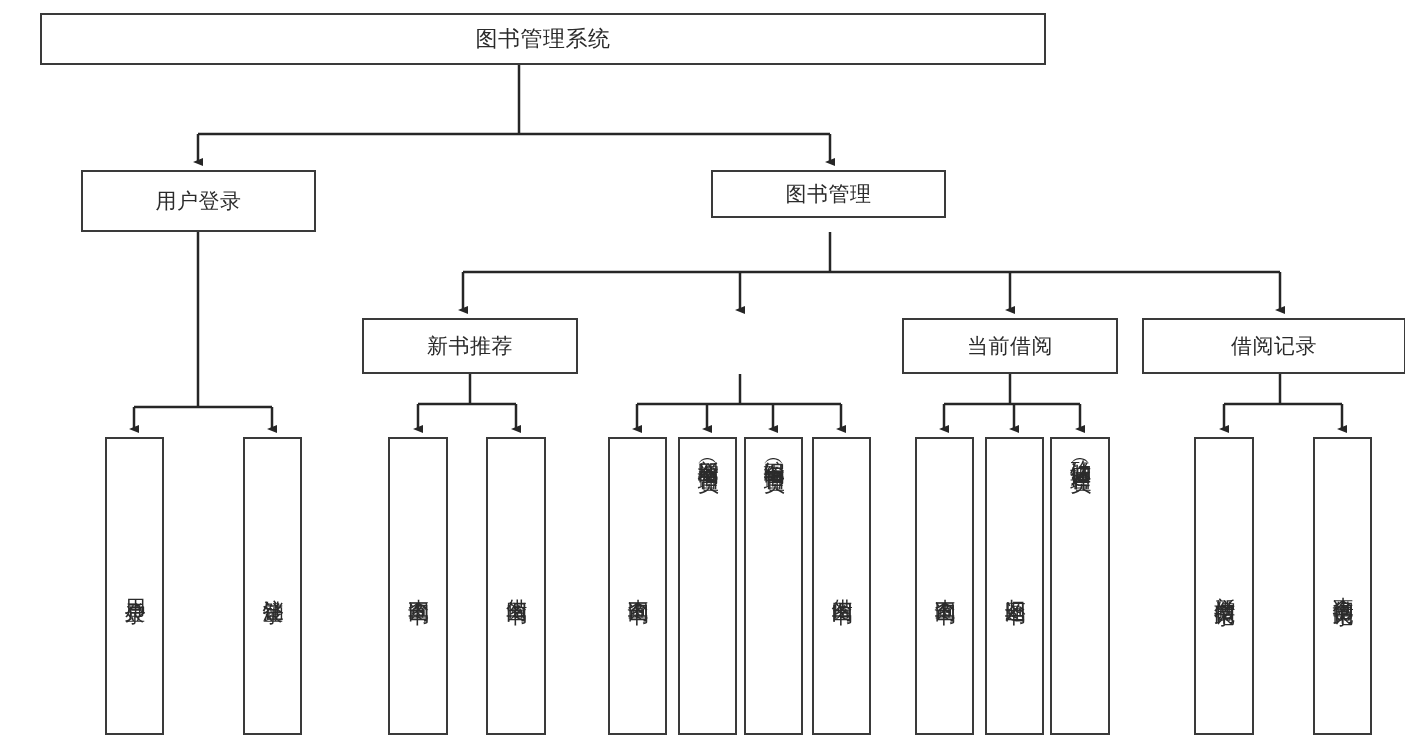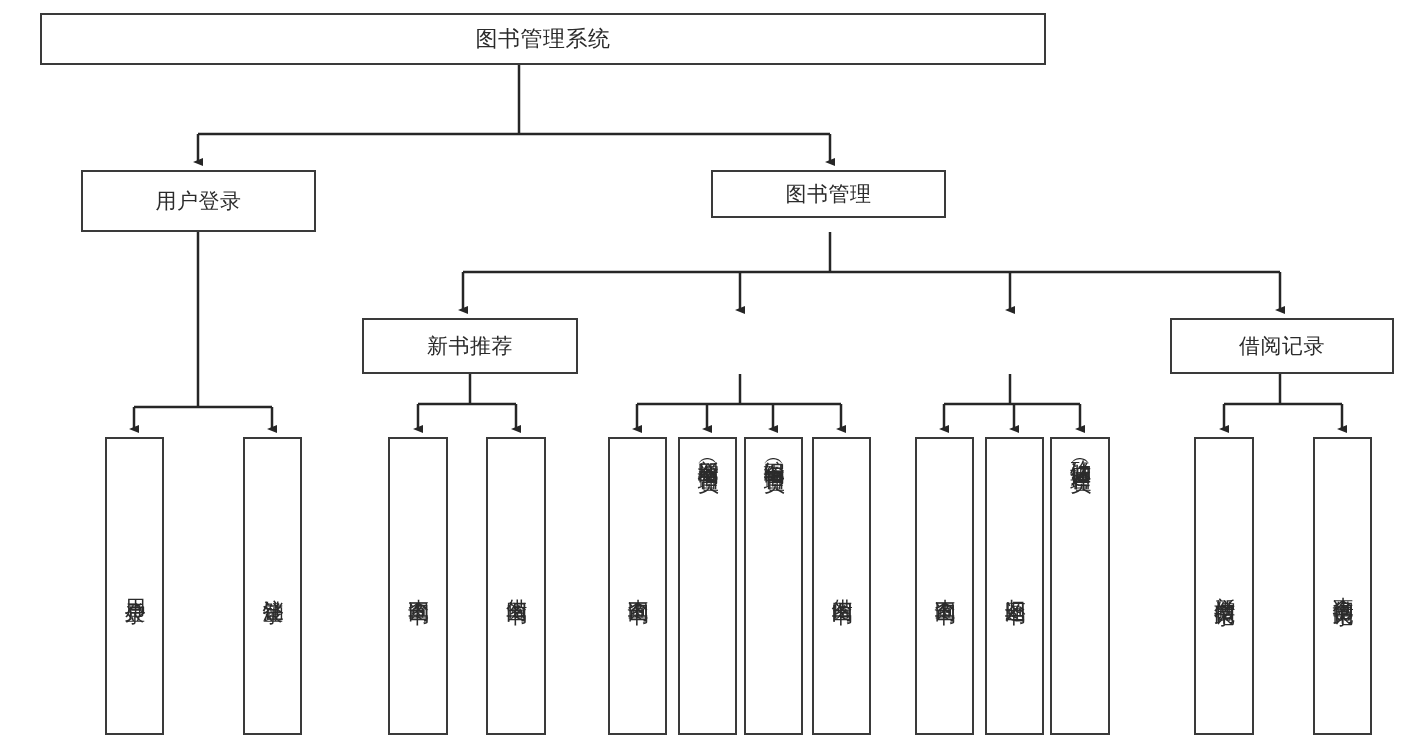--- a/index.html
+++ b/index.html
@@ -135,21 +135,24 @@
   <div class="node" style="left:81px; top:170px; width:235px; height:62px;">
     <span class="node-label">用户登录</span>
   </div>
   <div class="node" style="left:711px; top:170px; width:235px; height:48px;">
     <span class="node-label">图书管理</span>
   </div>
 
   <div class="node" style="left:362px; top:318px; width:216px; height:56px;">
     <span class="node-label">新书推荐</span>
   </div>
-  <div class="node" style="left:1170px; top:318px; width:224px; height:56px;">
+  <div class="node" style="left:902px; top:318px; width:216px; height:56px;">
+    <span class="node-label">当前借阅</span>
+  </div>
+  <div class="node" style="left:1142px; top:318px; width:264px; height:56px;">
     <span class="node-label">借阅记录</span>
   </div>
 
   <div class="leaf centered" style="left:105px; top:437px; width:59px; height:298px;">
     <span class="leaf-label">用户登录</span>
   </div>
   <div class="leaf centered" style="left:243px; top:437px; width:59px; height:298px;">
     <span class="leaf-label">注销登录</span>
   </div>
 

